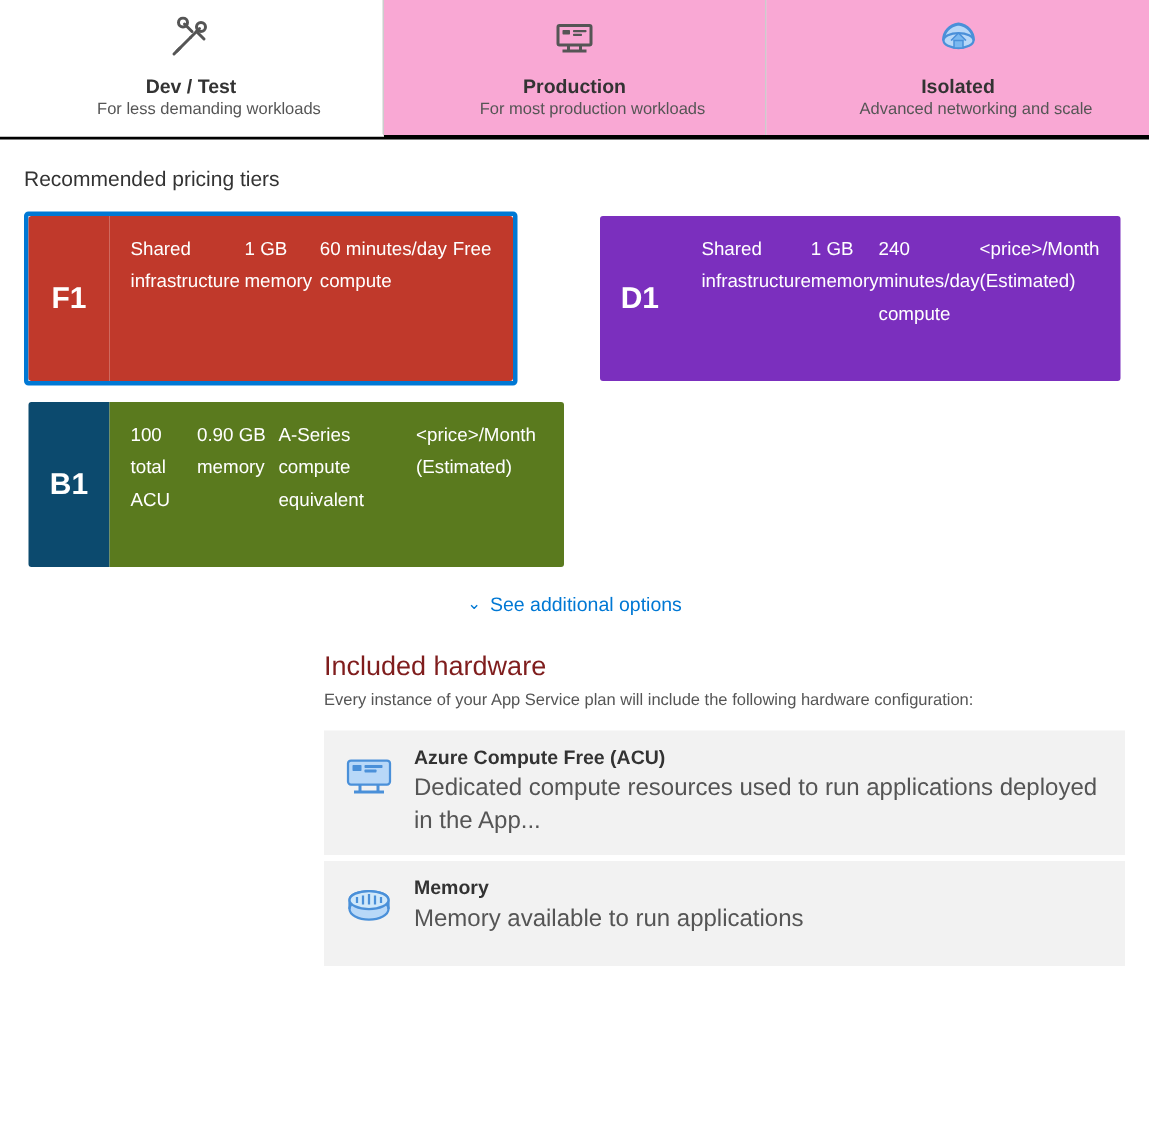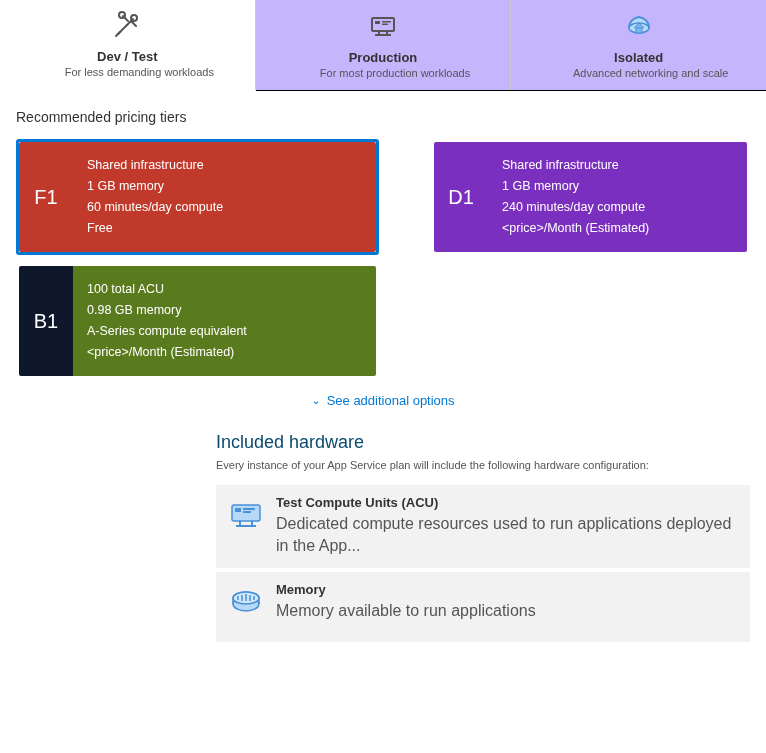--- a/index.html
+++ b/index.html
@@ -8,33 +8,33 @@
       background: #fff;
       width: 766px;
       min-height: 753px;
       color: #333;
       font-size: 13px;
     }
 
     
     .tab-bar {
       display: flex;
-      border-bottom: 1px solid #000000;
+      border-bottom: 3px solid #000000;
       background: #f5f5f5;
     }
     .tab {
       flex: 1;
       display: flex;
       flex-direction: column;
       align-items: center;
       justify-content: center;
       padding: 10px 8px;
       cursor: pointer;
       border-right: 1px solid #ccc;
-      background: #c4b5fd;
+      background: #f9a8d4;
       min-height: 90px;
       text-align: center;
     }
     .tab:last-child { border-right: none; }
     .tab.active {
       background: #fff;
       border-bottom: 2px solid #fff;
       margin-bottom: -1px;
     }
     .tab-icon {
@@ -81,48 +81,47 @@
       cursor: pointer;
       min-height: 110px;
     }
 
     .pricing-card .tier-label {
       width: 54px;
       display: flex;
       align-items: center;
       justify-content: center;
       font-size: 20px;
-      font-weight: 400;
+      font-weight: 700;
       color: #fff;
       border-radius: 2px 0 0 2px;
       flex-shrink: 0;
     }
 
     .pricing-card .tier-details {
       flex: 1;
       padding: 12px 14px;
       color: #fff;
       display: flex;
-      flex-direction: column;
       justify-content: center;
       line-height: 1.7;
       font-size: 12.5px;
       border-radius: 0 2px 2px 0;
     }
 
     
     .card-f1 .tier-label { background: #c0392b; }
     .card-f1 .tier-details { background: #c0392b; }
 
     
     .card-d1 .tier-label { background: #7b2fbe; margin-left: 44px; }
     .card-d1 .tier-details { background: #7b2fbe; }
 
     
-    .card-b1 .tier-label { background: #0f172a; }
+    .card-b1 .tier-label { background: #0c4a6e; }
     .card-b1 .tier-details { background: #5a7a1e; }
 
     .pricing-row-bottom {
       display: grid;
       grid-template-columns: 1fr 1fr;
       gap: 8px;
       margin-bottom: 14px;
     }
 
     
@@ -140,21 +139,21 @@
       font-size: 11px;
     }
 
     
     .hardware-section {
       padding-left: 200px;
     }
     .hardware-title {
       font-size: 18px;
       font-weight: 400;
-      color: #0c4a6e;
+      color: #7f1d1d;
       margin-bottom: 6px;
     }
     .hardware-subtitle {
       font-size: 11px;
       color: #555;
       margin-bottom: 14px;
     }
 
     .hardware-item {
       display: flex;
@@ -282,21 +281,21 @@
     </div>
   </div>
 
   <div class="pricing-row-bottom">
 
     <div class="card-wrapper-none">
       <div class="pricing-card card-b1">
         <div class="tier-label">B1</div>
         <div class="tier-details">
           <div>100 total ACU</div>
-          <div>0.98 GB memory</div>
+          <div>0.90 GB memory</div>
           <div>A-Series compute equivalent</div>
           <div>&lt;price&gt;/Month (Estimated)</div>
         </div>
       </div>
     </div>
 
     <div></div>
   </div>
 
   <div class="see-more">
@@ -314,21 +313,21 @@
           <rect x="4" y="8" width="28" height="16" rx="2" fill="#b8d8f8" stroke="#4a90d9" stroke-width="1.5"></rect>
           <rect x="7" y="11" width="6" height="4" rx="0.5" fill="#4a90d9"></rect>
           <rect x="15" y="11" width="12" height="2" rx="0.5" fill="#4a90d9"></rect>
           <rect x="15" y="14" width="8" height="2" rx="0.5" fill="#4a90d9"></rect>
           <line x1="12" y1="24" x2="12" y2="29" stroke="#4a90d9" stroke-width="2"></line>
           <line x1="24" y1="24" x2="24" y2="29" stroke="#4a90d9" stroke-width="2"></line>
           <line x1="8" y1="29" x2="28" y2="29" stroke="#4a90d9" stroke-width="2"></line>
         </svg>
       </div>
       <div class="hardware-item-text">
-        <div class="hardware-item-title">Test Compute Units (ACU)</div>
+        <div class="hardware-item-title">Azure Compute Free (ACU)</div>
         <div class="hardware-item-desc">Dedicated compute resources used to run applications deployed in the App...</div>
       </div>
     </div>
 
     <div class="hardware-item">
       <div class="hardware-item-icon">
         <svg width="36" height="36" viewBox="0 0 36 36" fill="none" xmlns="http://www.w3.org/2000/svg">
           <ellipse cx="18" cy="20" rx="13" ry="7" fill="#b8d8f8" stroke="#4a90d9" stroke-width="1.5"></ellipse>
           <path d="M5 20 L5 14 C5 10.7 11 8 18 8 C25 8 31 10.7 31 14 L31 20" stroke="#4a90d9" stroke-width="1.5" fill="none"></path>
           <ellipse cx="18" cy="14" rx="13" ry="6" fill="#d0e8fa" stroke="#4a90d9" stroke-width="1.5"></ellipse>

